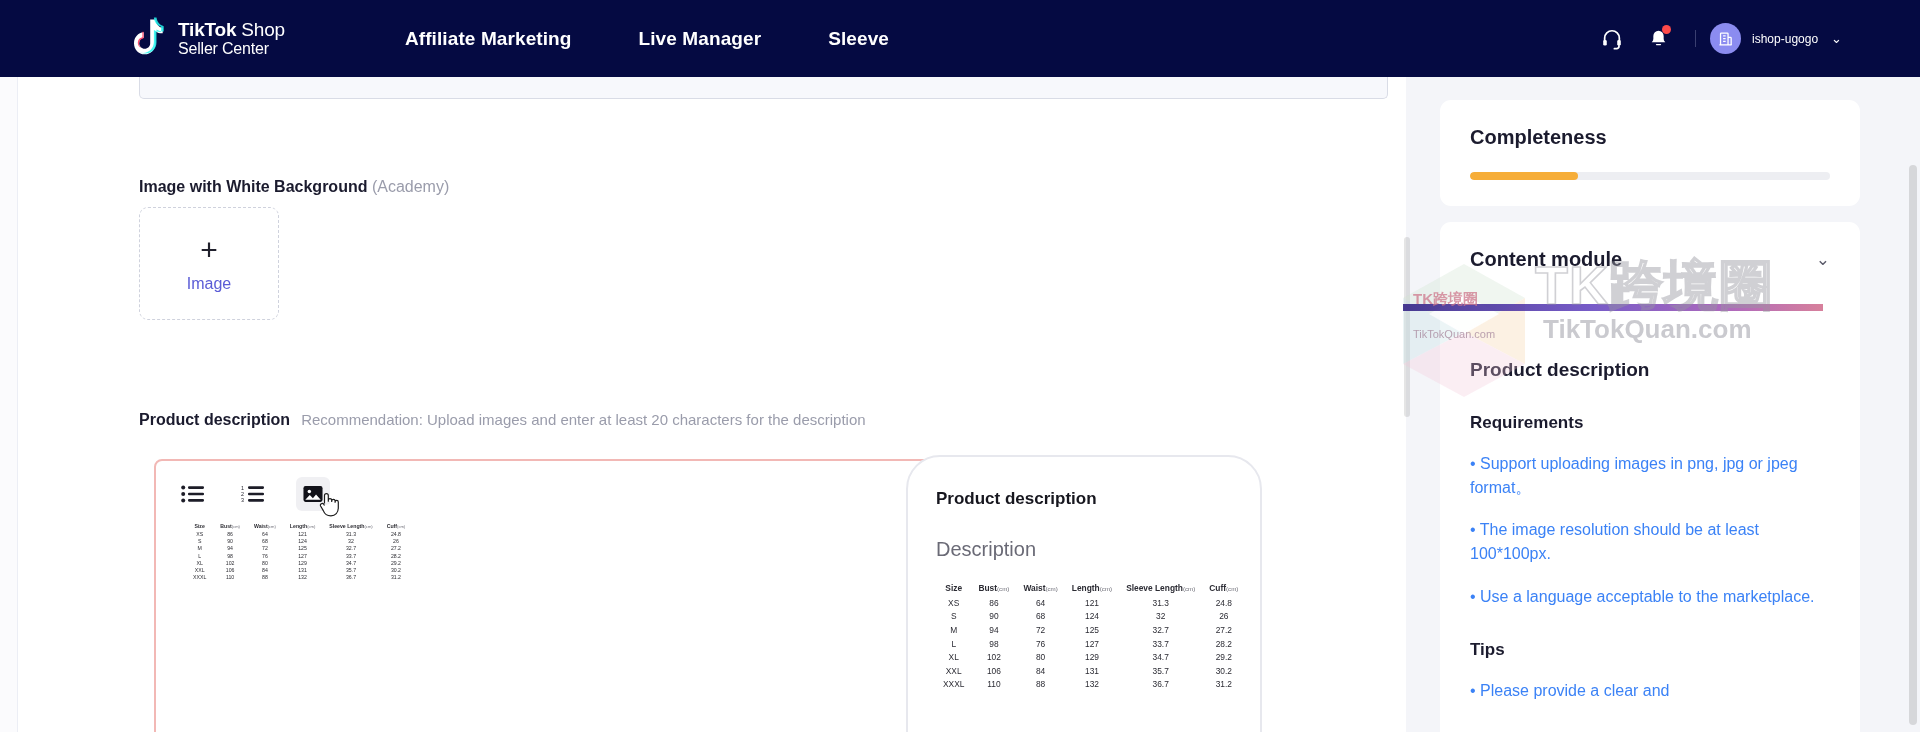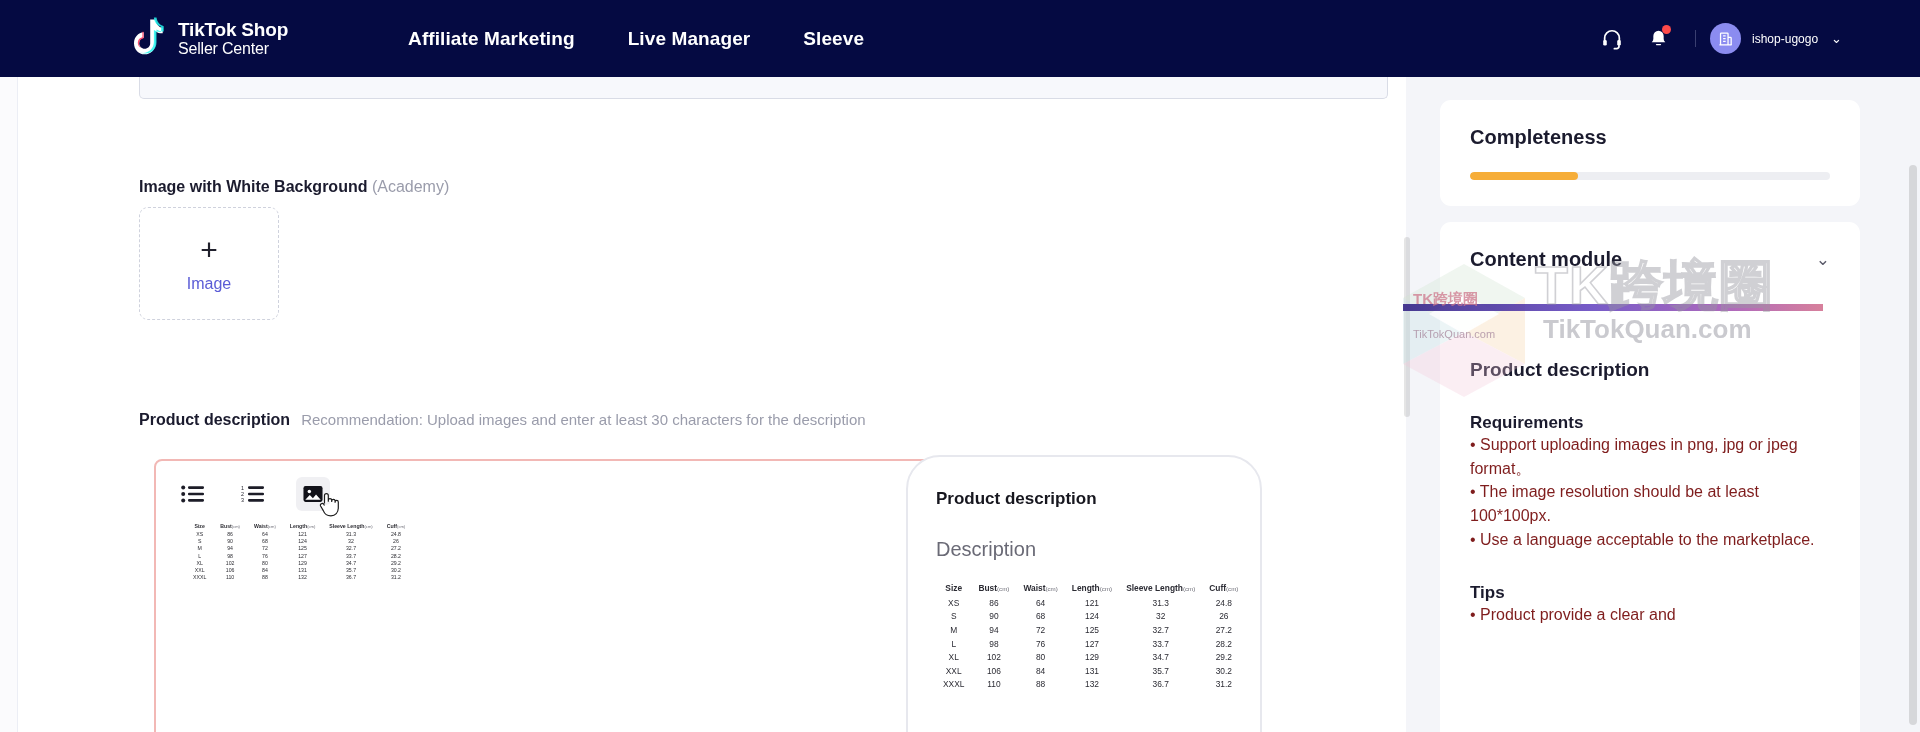--- a/index.html
+++ b/index.html
@@ -16,24 +16,24 @@
     position: absolute; top: 0; left: 0;
     width: 1920px; height: 77px;
     background: #050a42;
     display: flex; align-items: center;
     z-index: 40;
   }
   .brand { display: flex; align-items: center; margin-left: 131px; }
   .brand-note { width: 38px; height: 44px; position: relative; margin-right: 9px; }
   .brand-text { color: #fff; line-height: 1.12; }
   .brand-l1 { font-size: 19px; font-weight: 700; letter-spacing: -0.2px; }
-  .brand-l1 .thin { font-weight: 700; margin-top: 20px; }
+  .brand-l1 .thin { font-weight: 400; margin-top: 20px; }
   .brand-l2 { font-size: 16px; font-weight: 400; letter-spacing: -0.2px; }
 
-  .navlinks { display: flex; align-items: center; margin-left: 120px; gap: 53px; }
+  .navlinks { display: flex; align-items: center; margin-left: 120px; gap: 67px; }
   .navlink {
     color: #ffffff; font-size: 19px; font-weight: 700;
     cursor: pointer; white-space: nowrap; letter-spacing: 0.1px;
   }
 
   .nav-right {
     position: absolute; right: 74px; top: 0; height: 77px;
     display: flex; align-items: center; gap: 0;
   }
   .icon-btn {
@@ -143,21 +143,21 @@
   .panel { background: #ffffff; border-radius: 11px; margin: 0 35px 16px 0; padding: 26px 30px; }
   .panel.first { margin-top: 23px; }
   .panel-title { font-size: 20px; font-weight: 700; color: #1b1b2e; }
   .progress-track { margin-top: 23px; height: 8px; border-radius: 5px; background: #edeef2; overflow: hidden; }
   .progress-fill { height: 100%; border-radius: 5px; background: #f6ad38; }
 
   .panel-head { display: flex; align-items: center; justify-content: space-between; cursor: pointer; }
   .chev-down { color: #5c5c6b; font-size: 17px; }
   .sb-sub { font-size: 19px; font-weight: 700; color: #1b1b2e; margin-top: 88px; }
   .sb-h { font-size: 17px; font-weight: 700; color: #1b1b2e; margin-top: 32px; }
-  .sb-bullet { font-size: 16px; color: #7f1d1d; line-height: 1.48; }
+  .sb-bullet { font-size: 16px; color: #3b82f6; line-height: 1.48; margin-top: 19px; }
 
   
   .watermark { position: absolute; left: 1395px; top: 252px; width: 520px; height: 160px; pointer-events: none; z-index: 30; }
   .wm-text {
     position: absolute; left: 140px; top: -2px;
     font-size: 54px; font-weight: 700; letter-spacing: 1px;
     color: transparent; -webkit-text-stroke: 1.6px rgba(150,150,160,.45);
     white-space: nowrap;
   }
   .wm-sub {
@@ -257,21 +257,21 @@
         <span class="opt">(Academy)</span>
       </div>
 
       <div class="upload-box" style="left:121px; top:136px;">
         <span class="upload-plus">+</span>
         <span class="upload-text">Image</span>
       </div>
 
       <div class="pd-row" style="left:121px; top:340px;">
         <span class="pd-title">Product description</span>
-        <span class="pd-hint">Recommendation: Upload images and enter at least 30 characters for the description</span>
+        <span class="pd-hint">Recommendation: Upload images and enter at least 20 characters for the description</span>
       </div>
 
       <div class="editor" style="left:136px; top:388px;">
 
         <div class="editor-toolbar">
 
           <div class="tool">
             <svg width="24" height="18" viewBox="0 0 24 18" fill="#1d1d28">
               <circle cx="2.2" cy="2.6" r="2.0"></circle>
                 <rect x="7" y="1.3" width="16" height="2.6" rx="1.1"></rect>
@@ -476,21 +476,21 @@
           <span class="panel-title">Content module</span>
           <span class="chev-down">⌄</span>
         </div>
 
         <div class="sb-sub">Product description</div>
         <div class="sb-h">Requirements</div>
         <div class="sb-bullet">• Support uploading images in png, jpg or jpeg format。</div>
         <div class="sb-bullet">• The image resolution should be at least 100*100px.</div>
         <div class="sb-bullet">• Use a language acceptable to the marketplace.</div>
         <div class="sb-h">Tips</div>
-        <div class="sb-bullet">• Product provide a clear and</div>
+        <div class="sb-bullet">• Please provide a clear and</div>
       </div>
     </div>
 
     <div class="scroll-inner"></div>
     <div class="scroll-outer"></div>
   </div>
 
   <div class="watermark">
     <div class="wm-hex">
       <svg width="138" height="140" viewBox="0 0 138 140">

